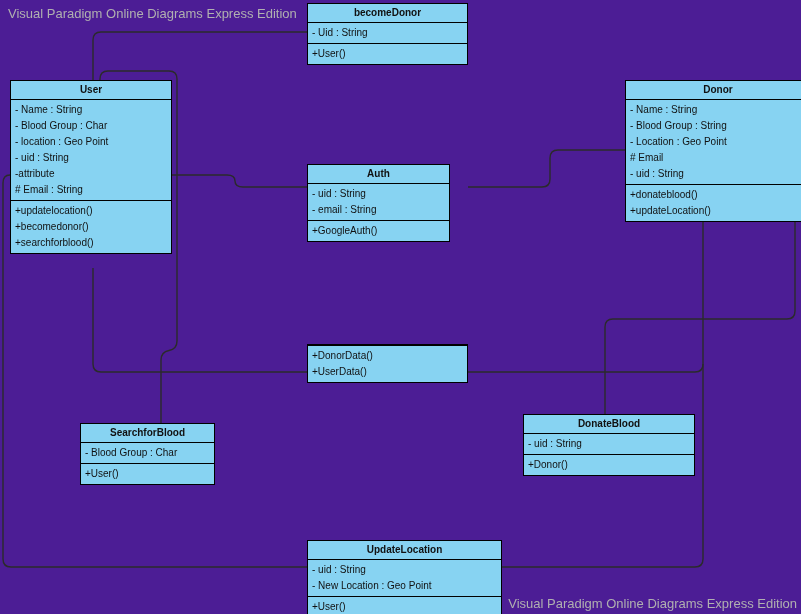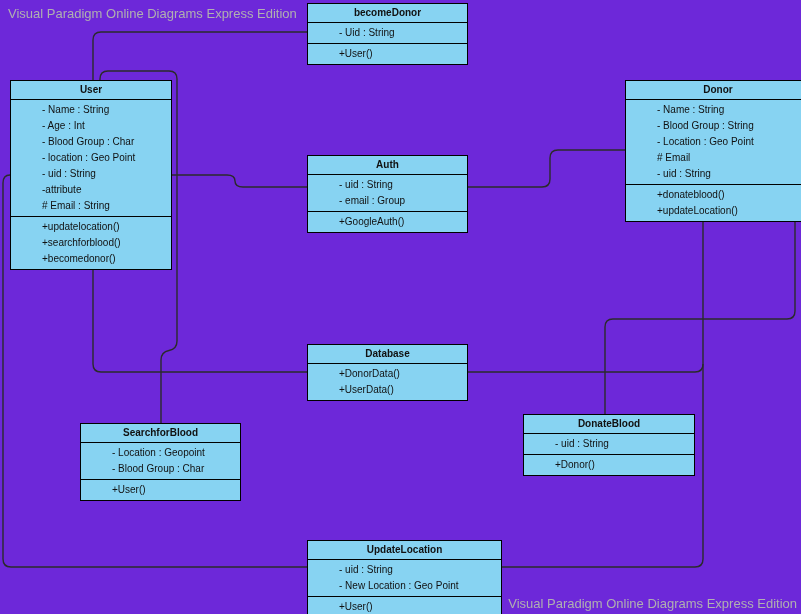--- a/index.html
+++ b/index.html
@@ -1,19 +1,19 @@
 <!DOCTYPE html>
 <html style="--class-fill: #87d3f2; --class-border: #000000; --line-color: #2b2b2b; --watermark-color: #b0b0b0; --text-color: #111111;"><head>
 <meta charset="utf-8">
 <style>
   html,body{margin:0;padding:0;background:#ffffff;}
   #canvas{
     position:relative;
     width:801px;height:614px;
-    background:#6d28d9;
+    background:#4c1d95;
     overflow:hidden;
     font-family:"Liberation Sans", sans-serif;
   }
   #wires{position:absolute;left:0;top:0;width:801px;height:614px;}
   .wire{fill:none;stroke:var(--line-color);stroke-width:1.4;stroke-linecap:butt;}
   .watermark{
     position:absolute;
     font-size:13px;
     color:var(--watermark-color);
     white-space:nowrap;
@@ -33,22 +33,22 @@
     text-align:center;
     line-height:14px;
     padding:2px 2px;
   }
   .uml-attrs,.uml-methods{
     border-top:1px solid var(--class-border);
     padding:2px 0;
   }
   .uml-line{
     height:16px;line-height:16px;
-    padding:0 19px;
-    white-space:nowrap;overflow:hidden;margin-left:12px;
+    padding:0 4px;
+    white-space:nowrap;overflow:hidden;
   }
 </style>
 </head>
 <body>
 
 <div id="canvas">
 
   <div class="watermark wm-top">Visual Paradigm Online Diagrams Express Edition</div>
   <div class="watermark wm-bottom">Visual Paradigm Online Diagrams Express Edition</div>
 
@@ -71,72 +71,69 @@
     </div>
     <div class="uml-methods">
       <div class="uml-line">+User()</div>
     </div>
   </div>
 
   <div class="uml-class" style="left:10px;top:80px;width:162px;">
     <div class="uml-title">User</div>
     <div class="uml-attrs">
       <div class="uml-line">- Name : String</div>
-      <div class="uml-line">- Age : Int</div>
       <div class="uml-line">- Blood Group : Char</div>
       <div class="uml-line">- location : Geo Point</div>
       <div class="uml-line">- uid : String</div>
       <div class="uml-line">-attribute</div>
       <div class="uml-line"># Email : String</div>
     </div>
     <div class="uml-methods">
       <div class="uml-line">+updatelocation()</div>
+      <div class="uml-line">+becomedonor()</div>
       <div class="uml-line">+searchforblood()</div>
-      <div class="uml-line">+becomedonor()</div>
     </div>
   </div>
 
   <div class="uml-class" style="left:625px;top:80px;width:186px;">
     <div class="uml-title">Donor</div>
     <div class="uml-attrs">
       <div class="uml-line">- Name : String</div>
       <div class="uml-line">- Blood Group : String</div>
       <div class="uml-line">- Location : Geo Point</div>
       <div class="uml-line"># Email</div>
       <div class="uml-line">- uid : String</div>
     </div>
     <div class="uml-methods">
       <div class="uml-line">+donateblood()</div>
       <div class="uml-line">+updateLocation()</div>
     </div>
   </div>
 
-  <div class="uml-class" style="left:307px;top:155px;width:161px;">
+  <div class="uml-class" style="left:307px;top:164px;width:143px;">
     <div class="uml-title">Auth</div>
     <div class="uml-attrs">
       <div class="uml-line">- uid : String</div>
-      <div class="uml-line">- email : Group</div>
+      <div class="uml-line">- email : String</div>
     </div>
     <div class="uml-methods">
       <div class="uml-line">+GoogleAuth()</div>
     </div>
   </div>
 
   <div class="uml-class" style="left:307px;top:344px;width:161px;">
-    <div class="uml-title">Database</div>
     <div class="uml-methods">
       <div class="uml-line">+DonorData()</div>
       <div class="uml-line">+UserData()</div>
     </div>
   </div>
 
-  <div class="uml-class" style="left:80px;top:423px;width:161px;">
+  <div class="uml-class" style="left:80px;top:423px;width:135px;">
     <div class="uml-title">SearchforBlood</div>
     <div class="uml-attrs">
-      <div class="uml-line">- Location : Geopoint</div>
       <div class="uml-line">- Blood Group : Char</div>
     </div>
     <div class="uml-methods">
       <div class="uml-line">+User()</div>
     </div>
   </div>
 
   <div class="uml-class" style="left:523px;top:414px;width:172px;">
     <div class="uml-title">DonateBlood</div>
     <div class="uml-attrs">

